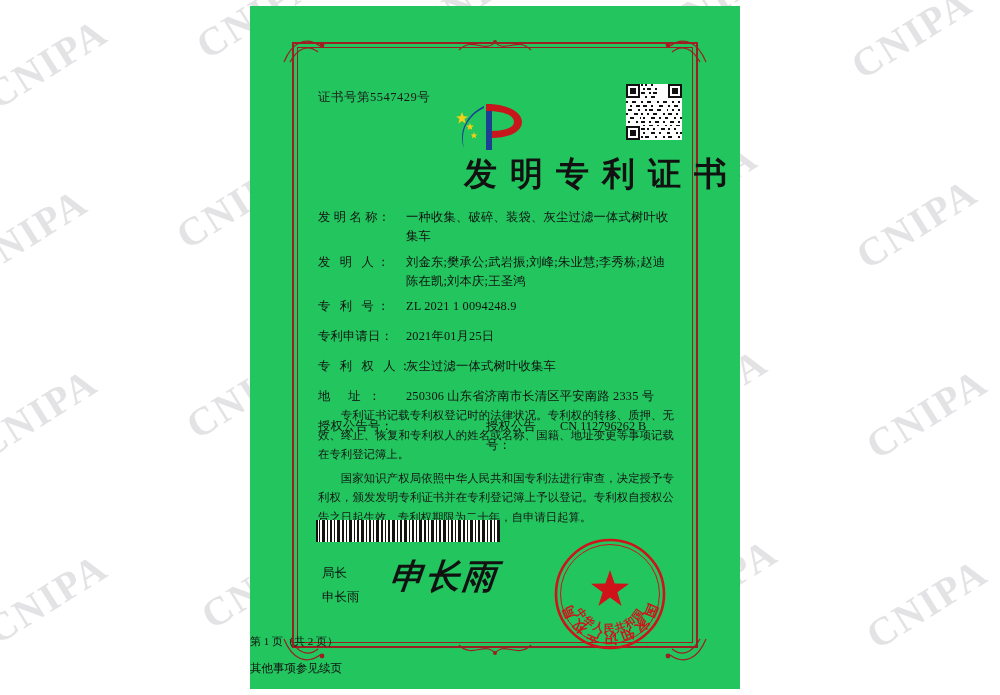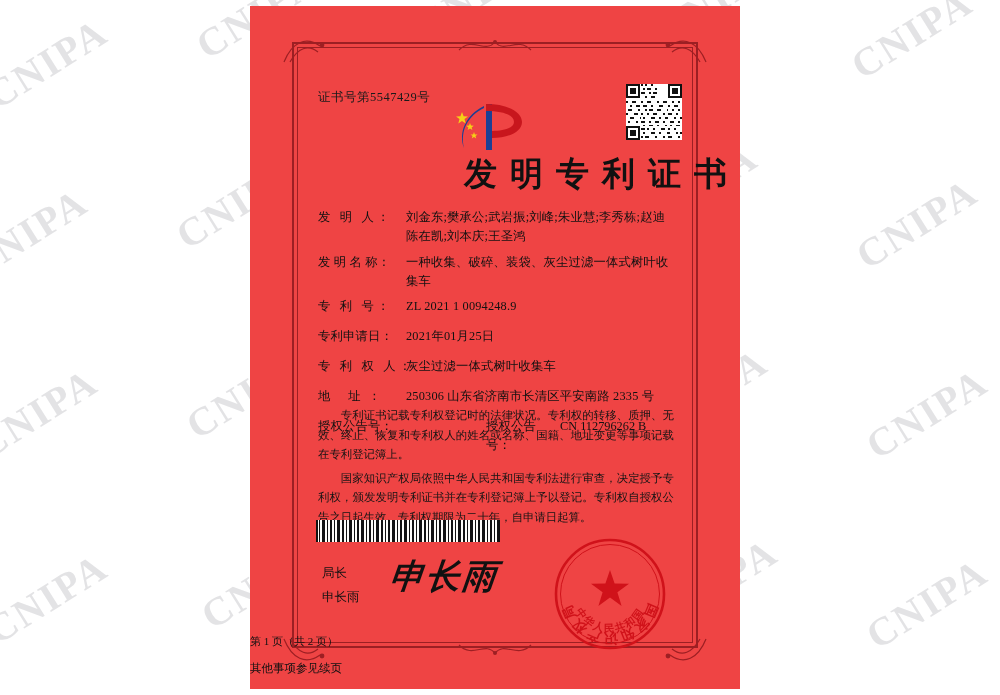--- a/index.html
+++ b/index.html
@@ -22,21 +22,21 @@
     width: 1000px; height: 695px;
     background: #ffffff;
   }
 
   .cert {
     position: absolute;
     left: 250px;
     top: 6px;
     width: 490px;
     height: 683px;
-    background: #ef4444;
+    background: #22c55e;
     overflow: hidden;
   }
 
   
   .border-outer {
     position: absolute;
     left: 42px; top: 36px;
     width: 406px; height: 606px;
     border: 2px solid #9d1f23;
     box-sizing: border-box;
@@ -423,30 +423,30 @@
           <polygon points="28,34 28.9,36.4 31.5,36.5 29.5,38.1 30.2,40.6 28,39.1 25.8,40.6 26.5,38.1 24.5,36.5 27.1,36.4"></polygon>
         </g>
       </svg>
     </div>
 
     <div class="title">发明专利证书</div>
 
     <div class="fields">
 
       <div class="frow">
+        <div class="flabel">发 明 名 称：</div>
+        <div class="fval">一种收集、破碎、装袋、灰尘过滤一体式树叶收集车</div>
+      </div>
+
+      <div class="frow">
         <div class="flabel sp3">发 明 人：</div>
         <div class="fval">
           <span>刘金东;樊承公;武岩振;刘峰;朱业慧;李秀栋;赵迪</span>
           <span class="line2">陈在凯;刘本庆;王圣鸿</span>
         </div>
-      </div>
-
-      <div class="frow">
-        <div class="flabel">发 明 名 称：</div>
-        <div class="fval">一种收集、破碎、装袋、灰尘过滤一体式树叶收集车</div>
       </div>
 
       <div class="frow">
         <div class="flabel sp3">专 利 号：</div>
         <div class="fval">ZL 2021 1 0094248.9</div>
       </div>
 
       <div class="frow" style="margin-top:11px;">
         <div class="flabel">专利申请日：</div>
         <div class="fval">2021年01月25日</div>

